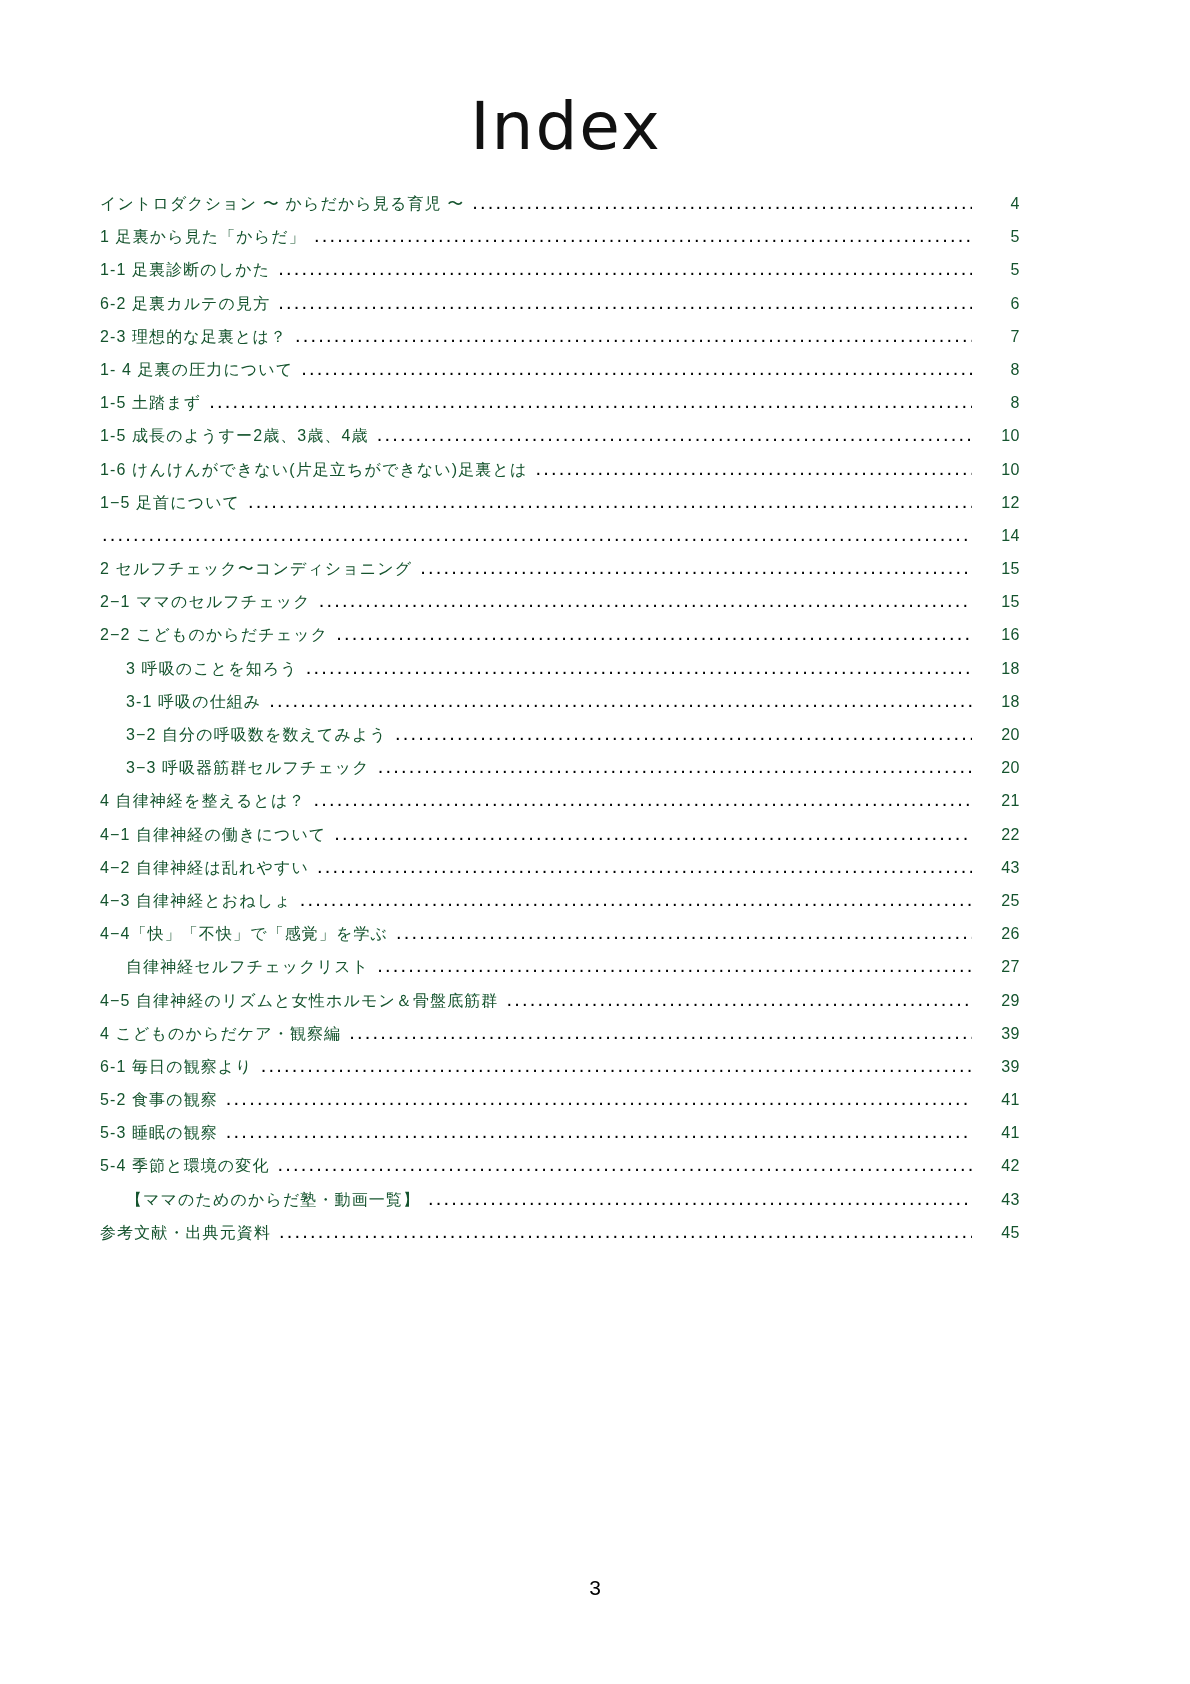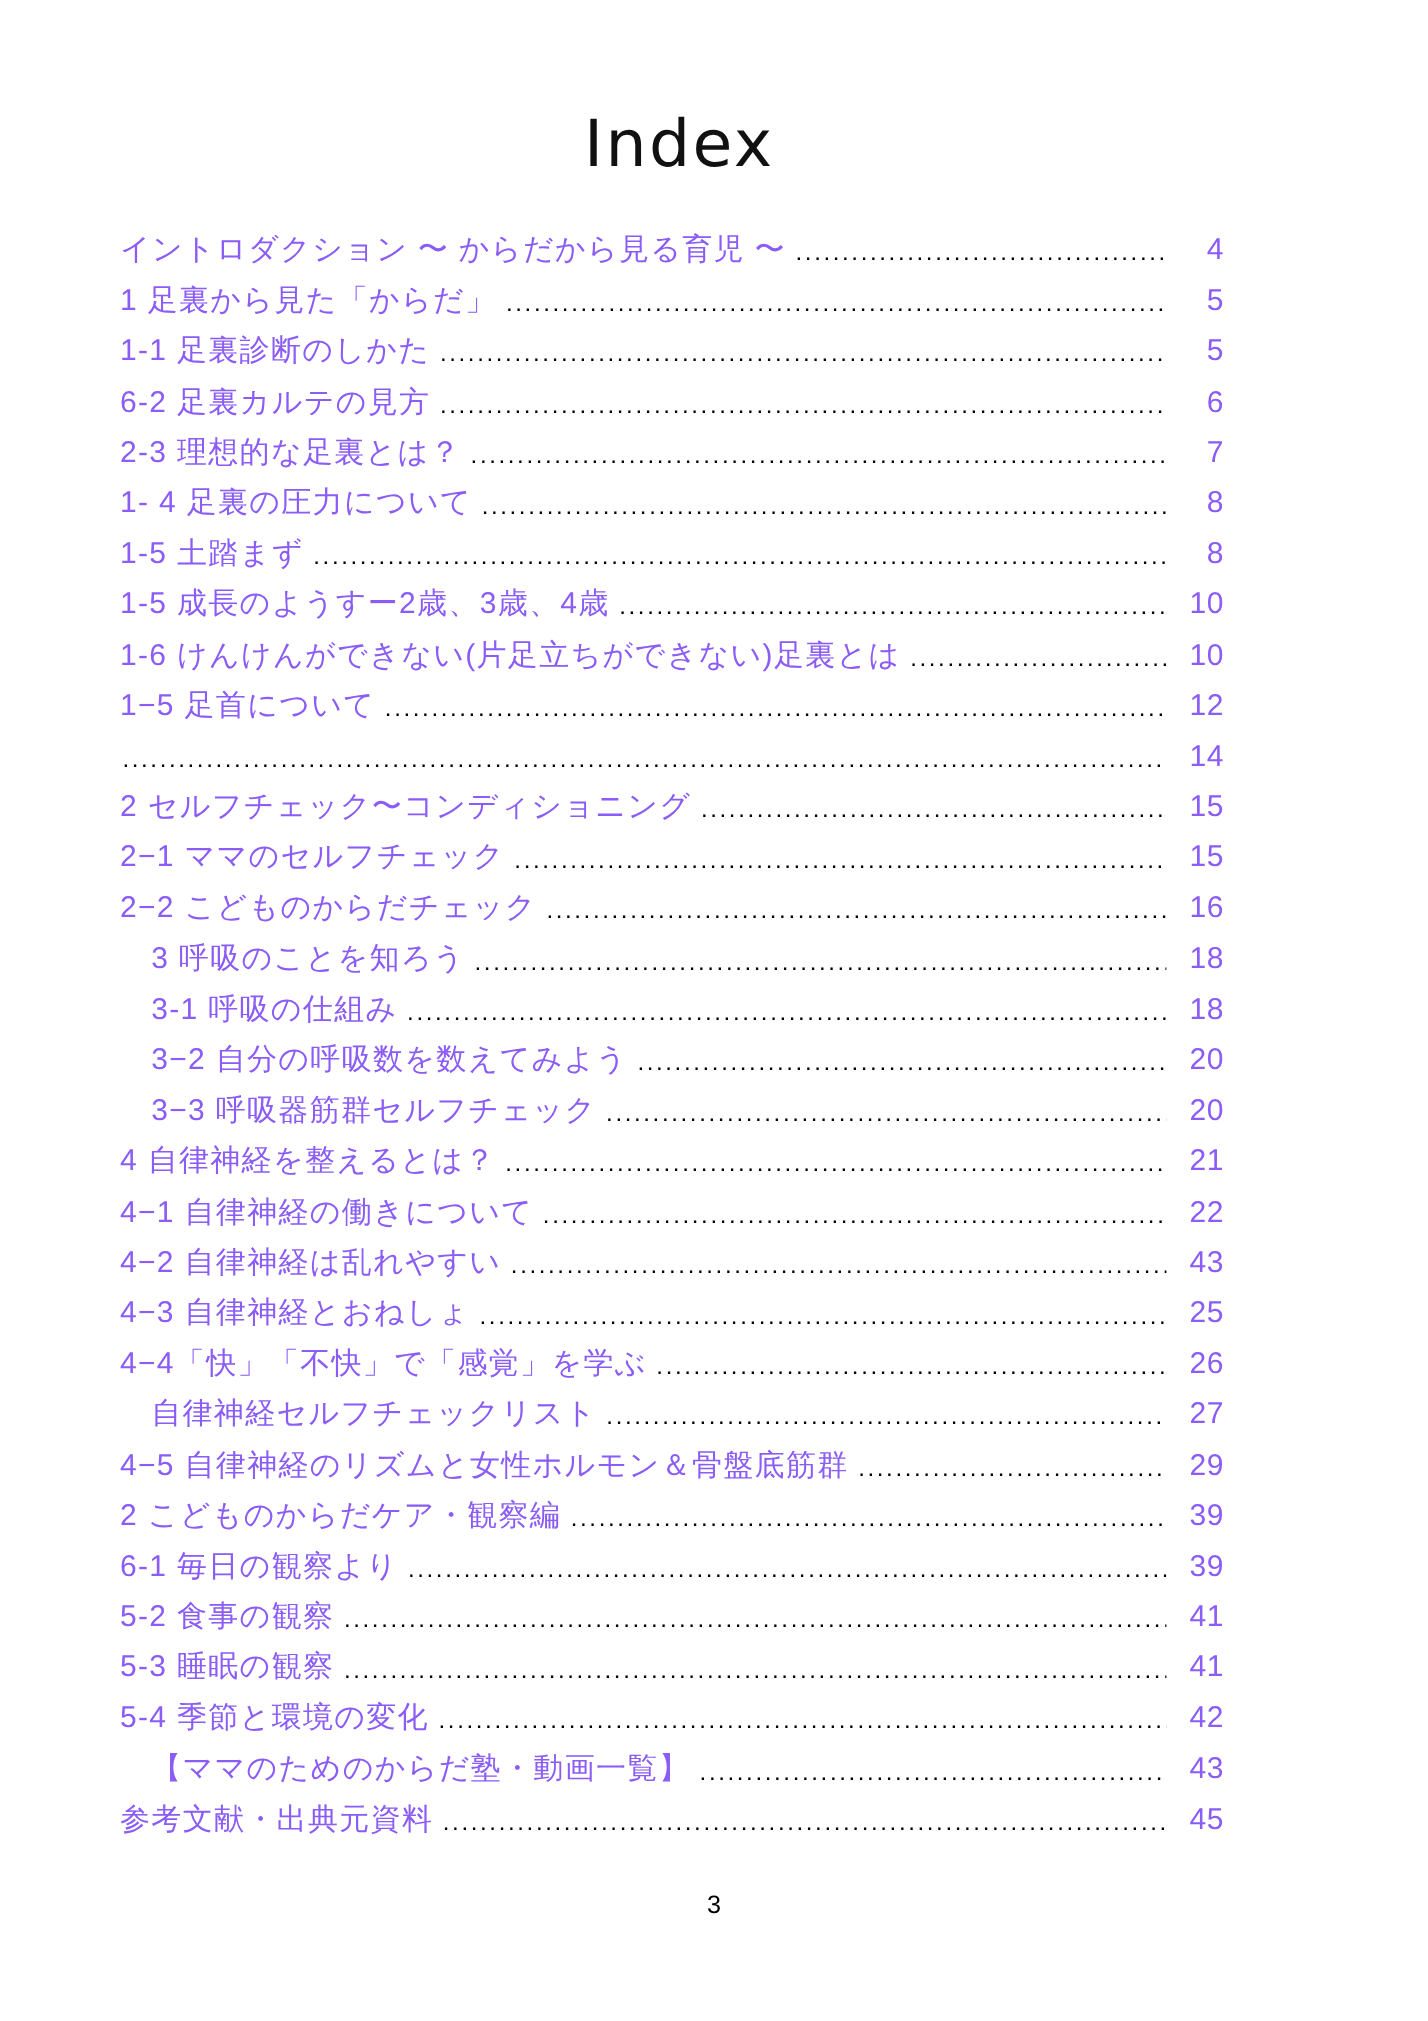--- a/index.html
+++ b/index.html
@@ -22,39 +22,39 @@
     width: 1190px;
     height: 1684px;
     box-sizing: border-box;
   }
   .index-title {
     position: absolute;
     top: 88px;
     left: 0;
     width: 1132px;
     text-align: center;
-    font-size: 54px;
+    font-size: 66px;
     font-weight: 400;
     letter-spacing: 2px;
     color: #111111;
     font-family: "DejaVu Sans", sans-serif;
   }
   .toc {
     position: absolute;
     top: 196px;
     left: 100px;
     width: 920px;
   }
   .toc-entry {
     display: flex;
     align-items: flex-end;
     width: 100%;
-    font-size: 25px;
+    font-size: 16px;
     line-height: 1.0;
-    color: #8b5cf6;
+    color: #14532d;
     margin-bottom: 17.2px;
     white-space: nowrap;
   }
   .toc-entry .label {
     flex: 0 0 auto;
     letter-spacing: 1.1px;
     font-weight: 500;
     padding-right: 6px;
   }
   .toc-entry .dots {
@@ -220,21 +220,21 @@
         <span class="label">自律神経セルフチェックリスト</span>
         <span class="dots"></span>
         <span class="page-num">27</span>
       </div>
       <div class="toc-entry">
         <span class="label">4−5 自律神経のリズムと女性ホルモン＆骨盤底筋群</span>
         <span class="dots"></span>
         <span class="page-num">29</span>
       </div>
       <div class="toc-entry">
-        <span class="label">2 こどものからだケア・観察編</span>
+        <span class="label">4 こどものからだケア・観察編</span>
         <span class="dots"></span>
         <span class="page-num">39</span>
       </div>
       <div class="toc-entry">
         <span class="label">6-1 毎日の観察より</span>
         <span class="dots"></span>
         <span class="page-num">39</span>
       </div>
       <div class="toc-entry">
         <span class="label">5-2 食事の観察</span>

